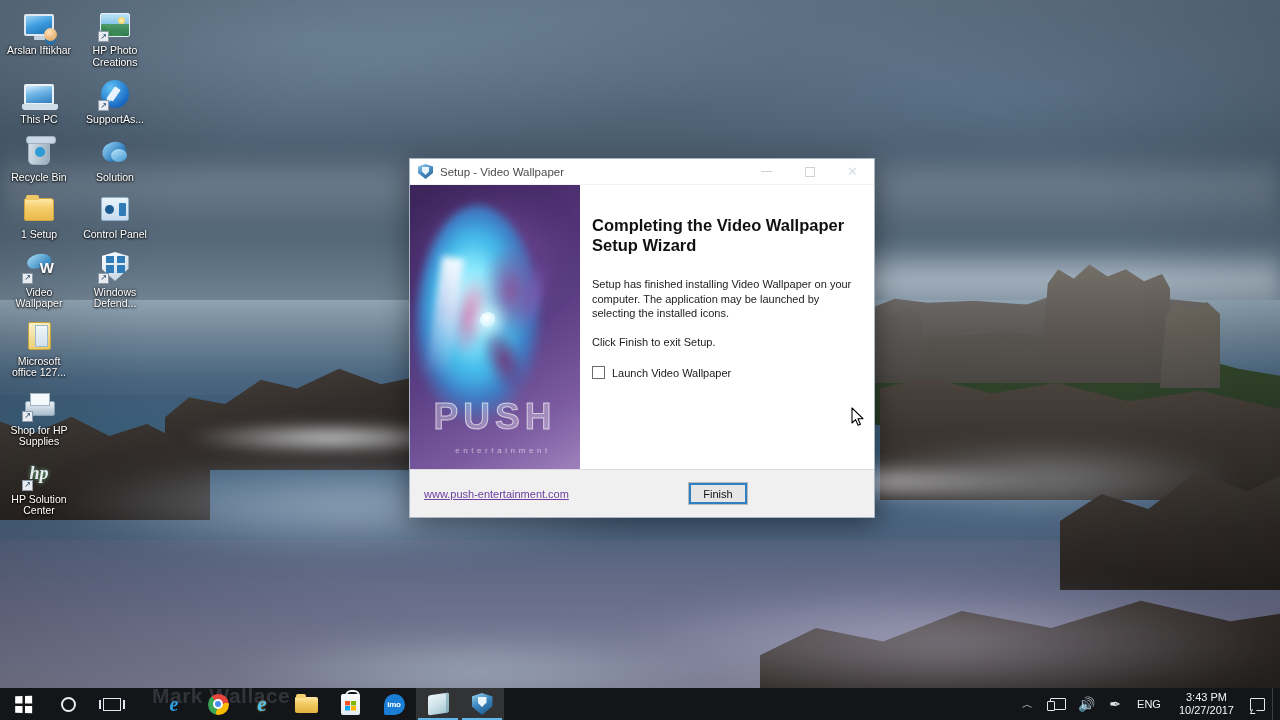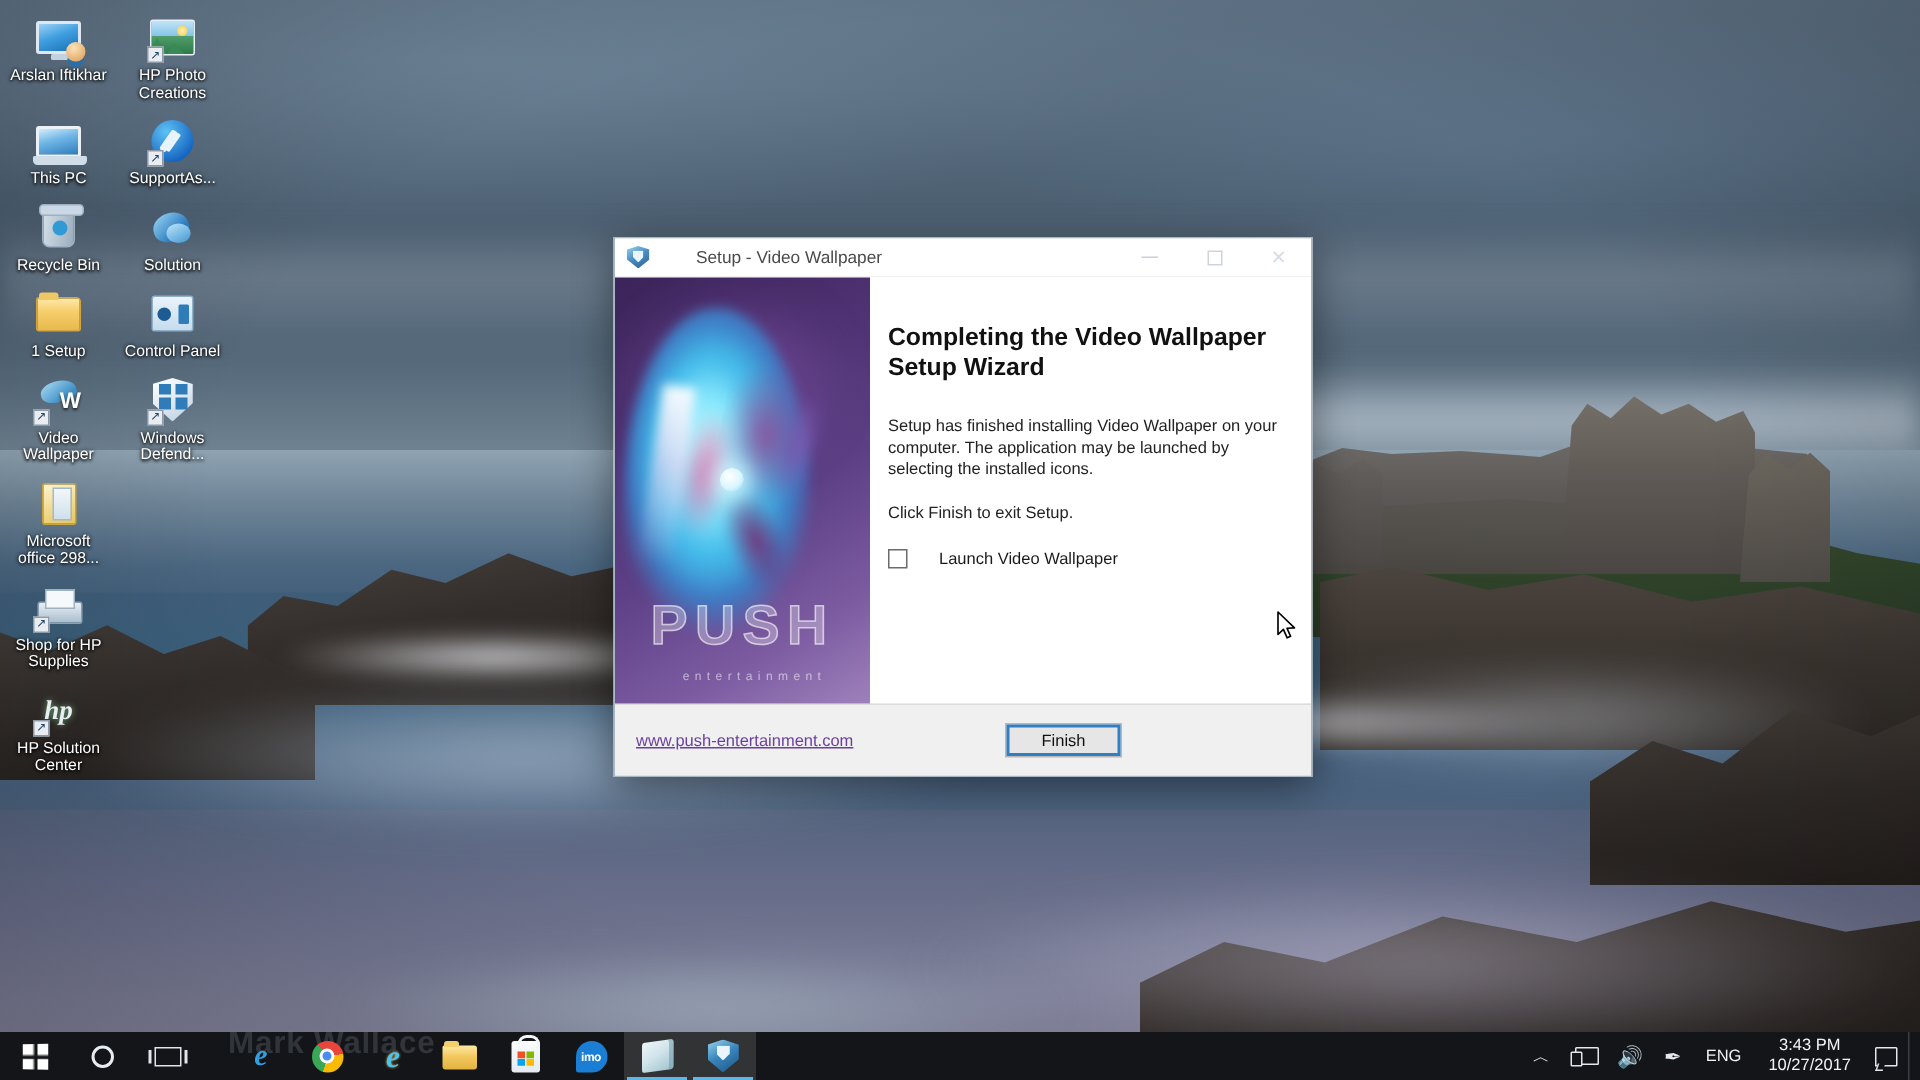--- a/index.html
+++ b/index.html
@@ -375,21 +375,20 @@
     box-shadow: 0 6px 26px rgba(0,0,0,.45);
     display: flex; flex-direction: column;
     font-size: 11px;
   }
   #dlg-titlebar {
     height: 26px; background: #ffffff;
     display: flex; align-items: center;
     padding-left: 8px;
     flex: 0 0 26px;
     border-bottom: 1px solid #f2f2f2;
-    gap: 24px;
   }
   #dlg-title-icon {
     width: 15px; height: 15px; margin-right: 7px;
     position: relative; flex: none;
   }
   #dlg-title-icon::before {
     content: ""; position: absolute; inset: 0;
     background: linear-gradient(150deg, #9ad6ef 0%, #4c8fc4 45%, #2a5f92 100%);
     clip-path: polygon(50% 0, 100% 16%, 100% 60%, 50% 100%, 0 60%, 0 16%);
   }
@@ -508,42 +507,42 @@
   }
   #dlg-para1 {
     font-size: 11px; color: #222; line-height: 14.5px;
     margin-bottom: 14px; max-width: 280px;
   }
   #dlg-para2 {
     font-size: 11px; color: #222; line-height: 14.5px;
     margin-bottom: 17px;
   }
   #dlg-checkrow {
-    display: flex; align-items: center; gap: 21px; text-align: right;
+    display: flex; align-items: center; gap: 7px; text-align: right;
   }
   #dlg-checkbox {
     width: 13px; height: 13px; flex: none;
     border: 1px solid #6b6b6b; background: #fff;
   }
   #dlg-checklabel { font-size: 11px; color: #1a1a1a; }
 
   #dlg-footer {
     height: 48px; flex: 0 0 48px;
     background: #f0f0f0;
     border-top: 1px solid #dcdcdc;
     display: flex; align-items: center;
     padding: 0 14px;
   }
   #dlg-link {
     font-size: 11px; color: #6b3fa0;
     text-decoration: underline; cursor: pointer;
   }
   #dlg-finish {
     margin-left: auto; margin-right: 112px;
-    width: 78px; height: 23px;
+    width: 60px; height: 23px;
     background: #e6e6e6;
     border: 1px solid #b9b9b9;
     outline: 2px solid #2f7fc4; outline-offset: -3px;
     font-size: 11px; color: #111;
     display: flex; align-items: center; justify-content: center;
     font-family: "Liberation Sans", sans-serif;
     cursor: pointer;
   }
 
   
@@ -845,21 +844,21 @@
       <div class="ico-defender"></div>
       <div class="shortcut-badge"></div>
     </div>
     <div class="lbl">Windows Defend...</div>
   </div>
 
   <div class="dicon" style="grid-column:1">
     <div class="glyph">
         <div class="ico-office"></div>
       </div>
-    <div class="lbl">Microsoft office 298...</div>
+    <div class="lbl">Microsoft office 127...</div>
   </div>
 
   <div class="dicon" style="grid-column:1">
     <div class="glyph">
       <div class="ico-printer"></div>
       <div class="shortcut-badge"></div>
     </div>
     <div class="lbl">Shop for HP Supplies</div>
   </div>
 

